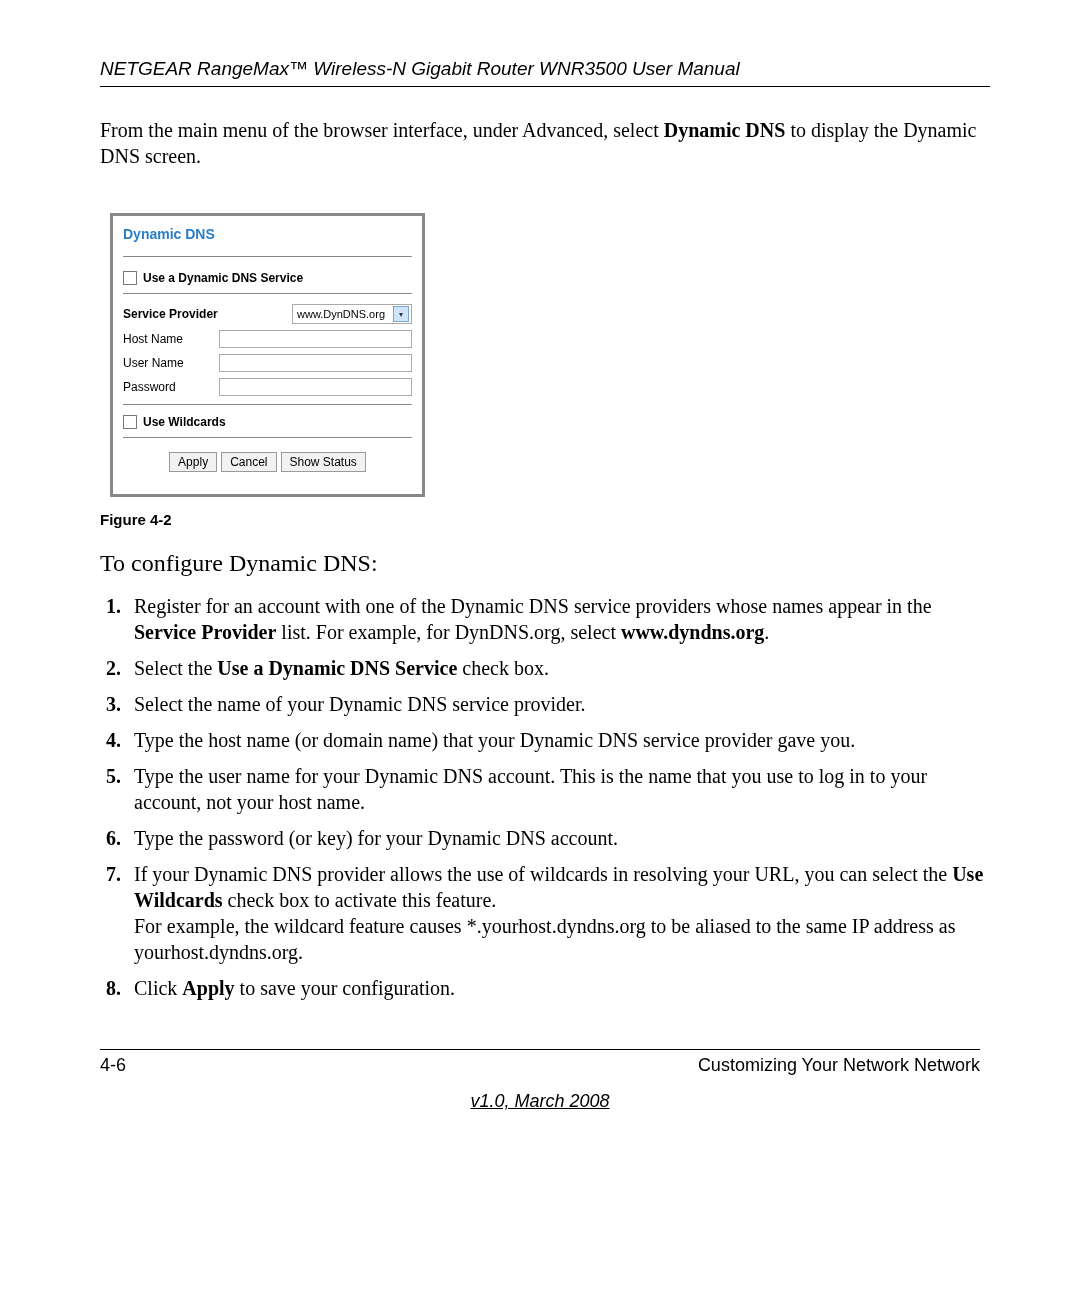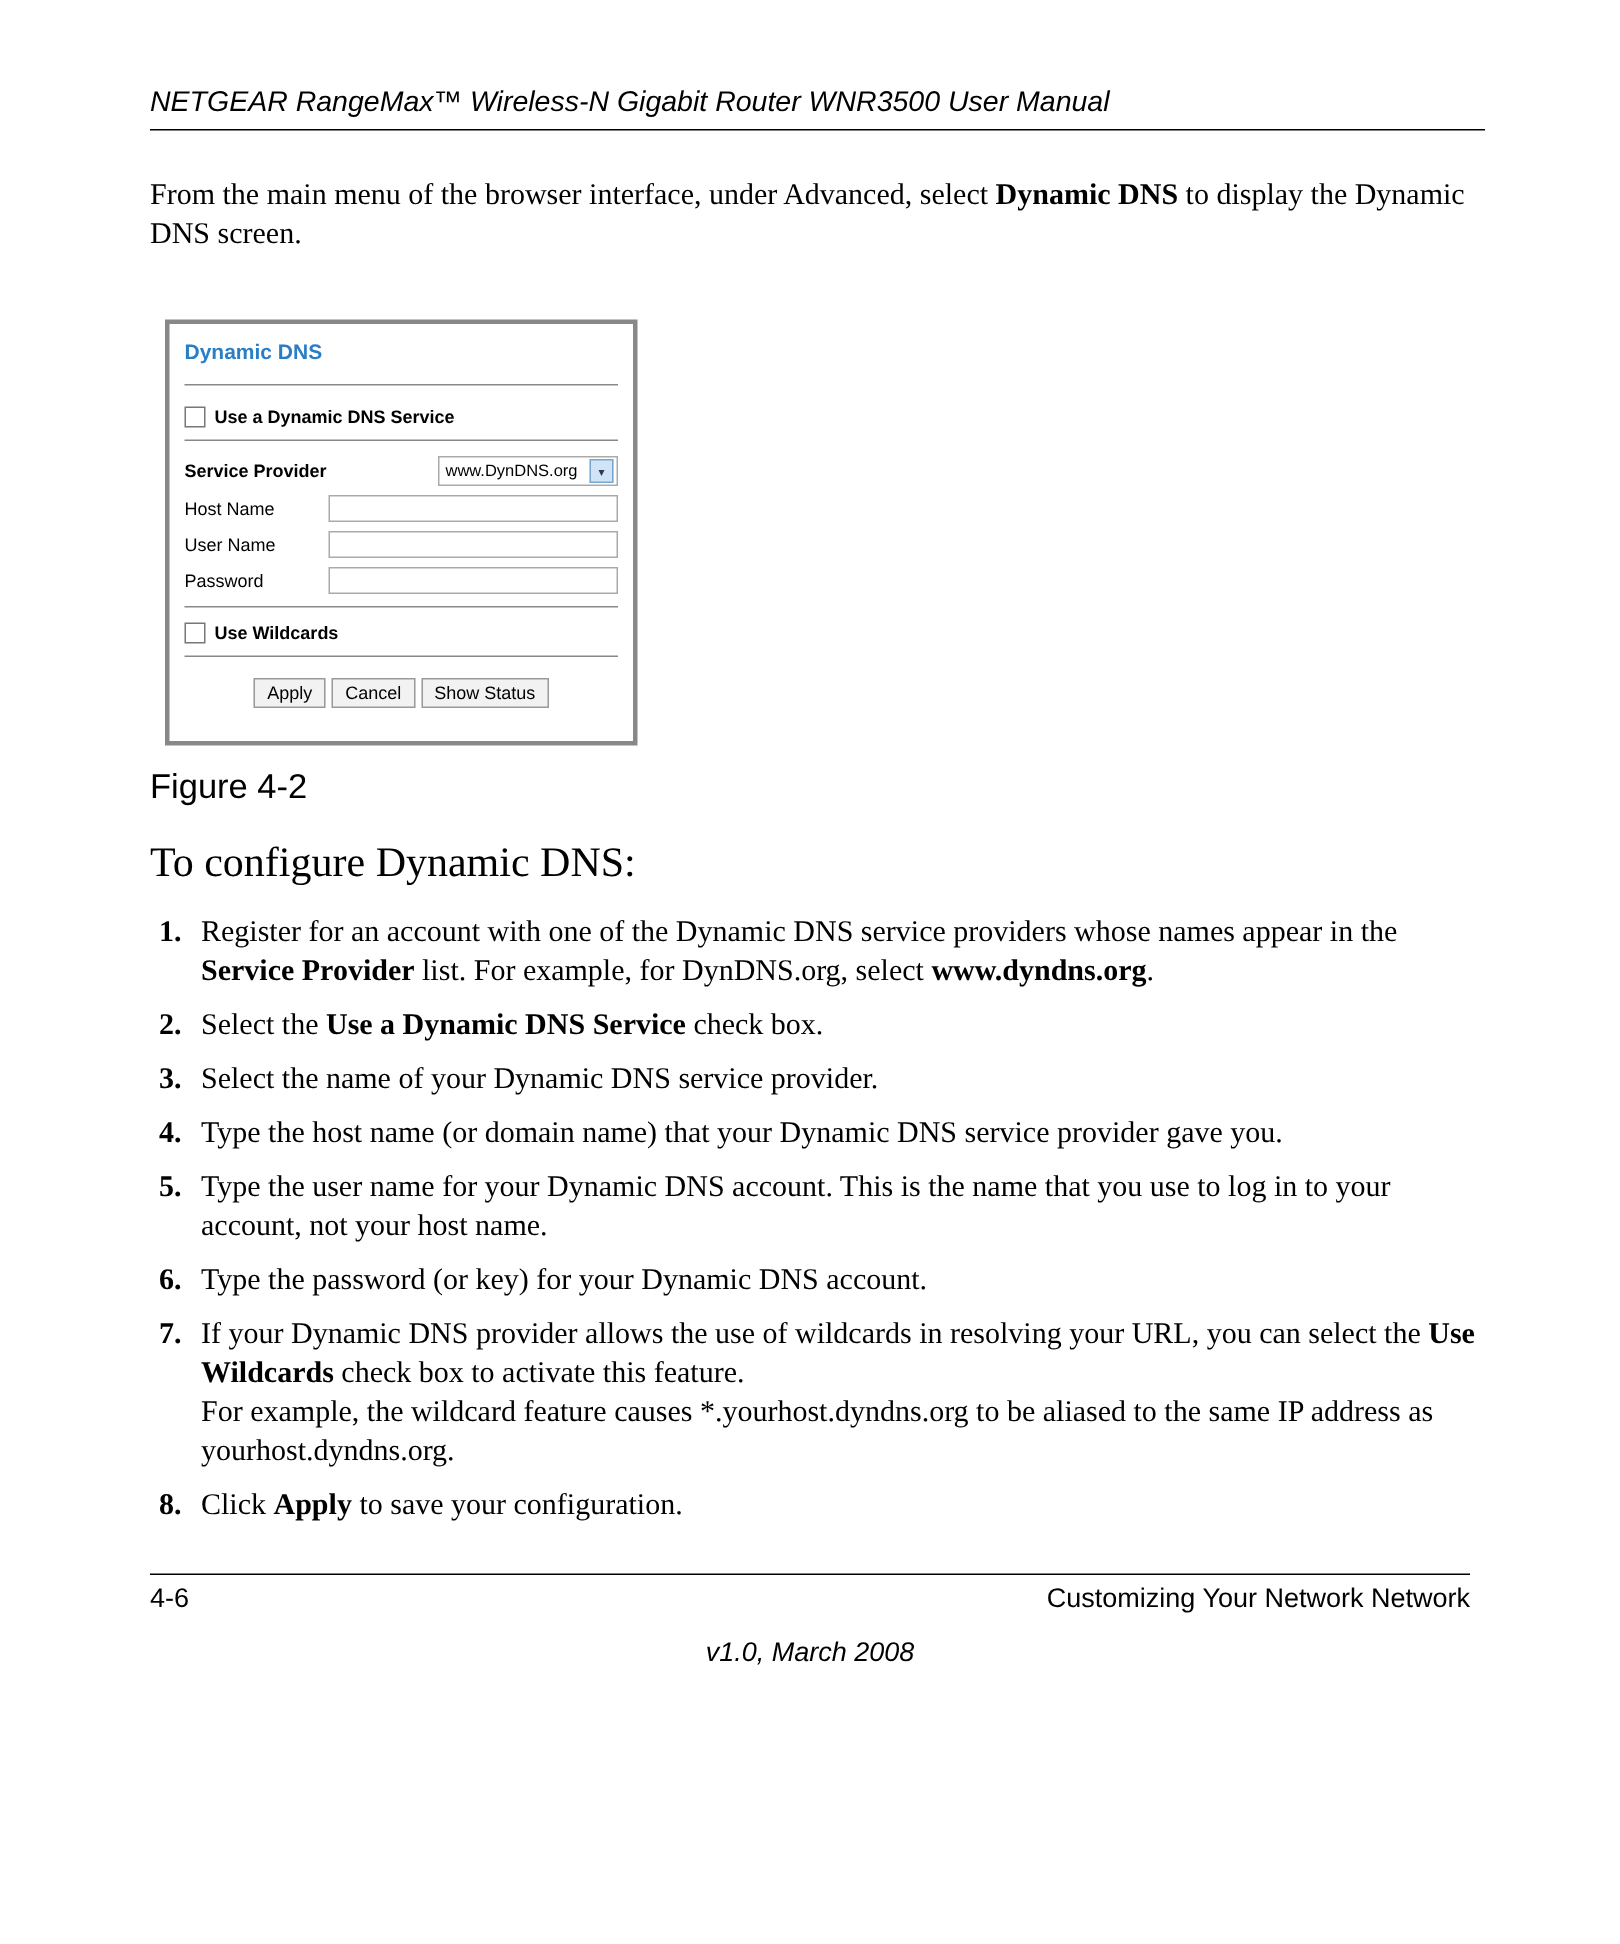--- a/index.html
+++ b/index.html
@@ -121,26 +121,26 @@
     }
     .btn {
       border: 1px solid #999;
       background: #f2f2f2;
       font-size: 12px;
       padding: 2px 8px;
       font-family: Arial, Helvetica, sans-serif;
     }
     .figure-caption {
       font-family: Arial, Helvetica, sans-serif;
-      font-weight: normal;
-      font-size: 23px;
+      font-weight: bold;
+      font-size: 15px;
       margin: 12px 0 22px 0;
     }
     .config-heading {
-      font-size: 28px;
+      font-size: 24px;
       margin-bottom: 16px;
     }
     ol.steps {
       font-size: 20px;
       padding-left: 26px;
       margin: 0;
     }
     ol.steps li {
       margin-bottom: 10px;
       line-height: 1.3;
@@ -168,20 +168,21 @@
     }
     .footer-version {
       position: absolute;
       bottom: 36px;
       left: 0;
       right: 0;
       text-align: center;
       font-family: Arial, Helvetica, sans-serif;
       font-style: italic;
       font-size: 18px;
+      text-decoration: underline;
     }
     b { font-weight: bold; }
   </style>
 </head>
 <body>
 
 <div class="page">
   <div class="running-header">NETGEAR RangeMax™ Wireless-N Gigabit Router WNR3500 User Manual</div>
 
   <div class="intro">

